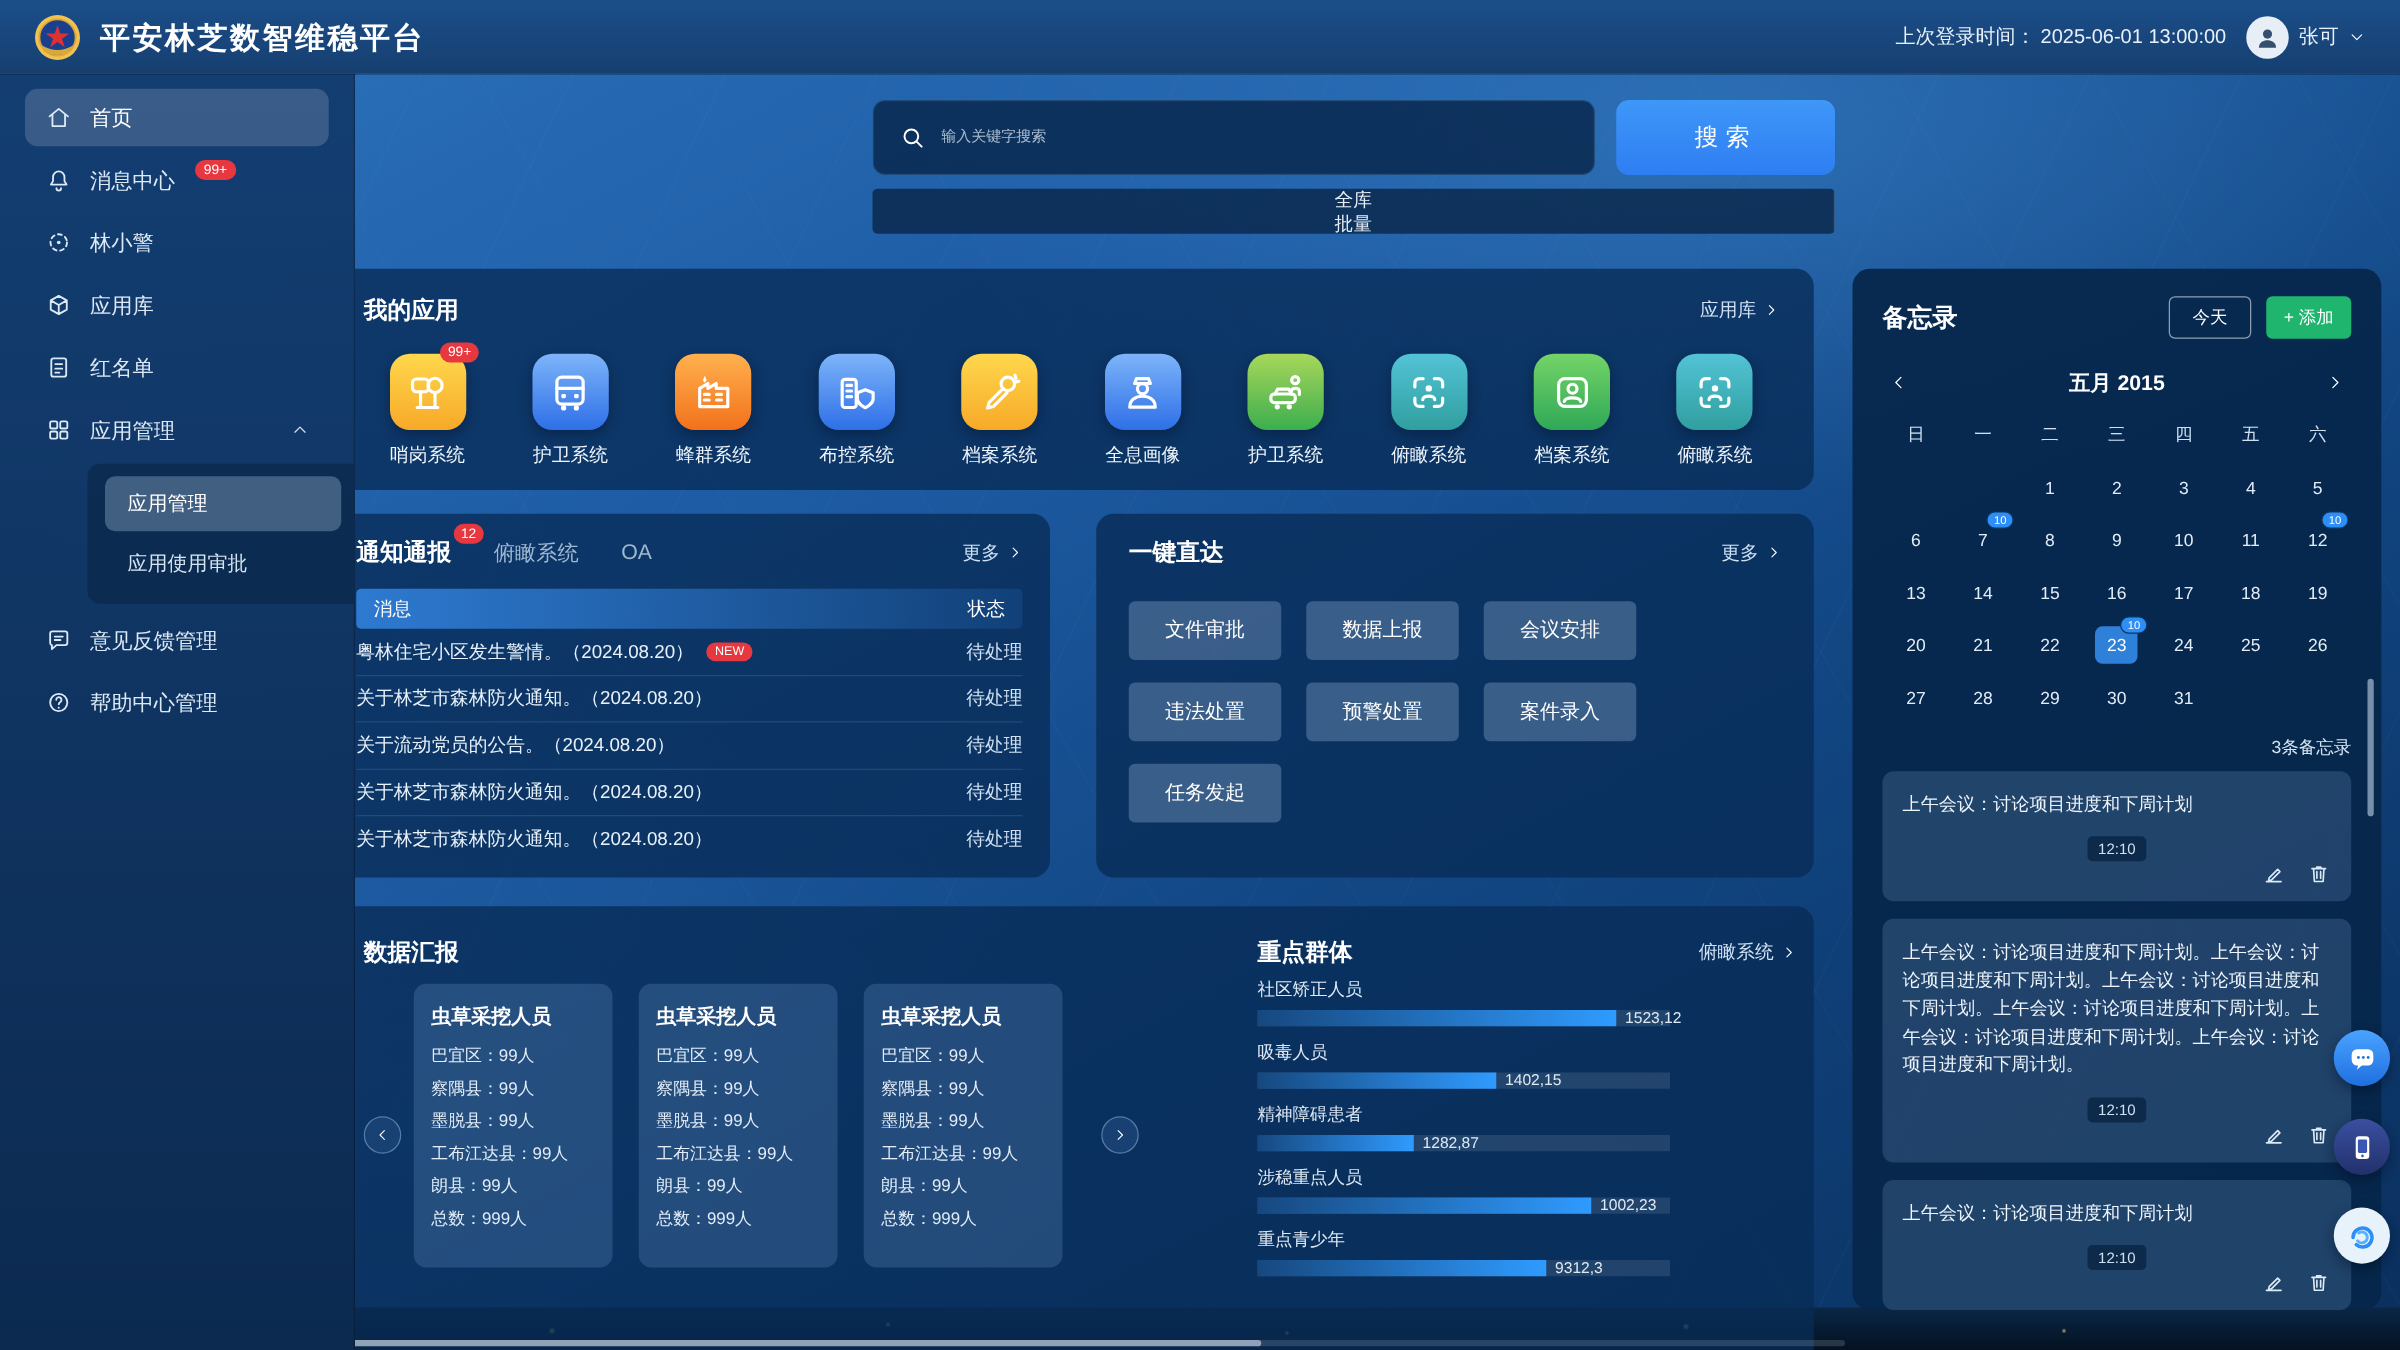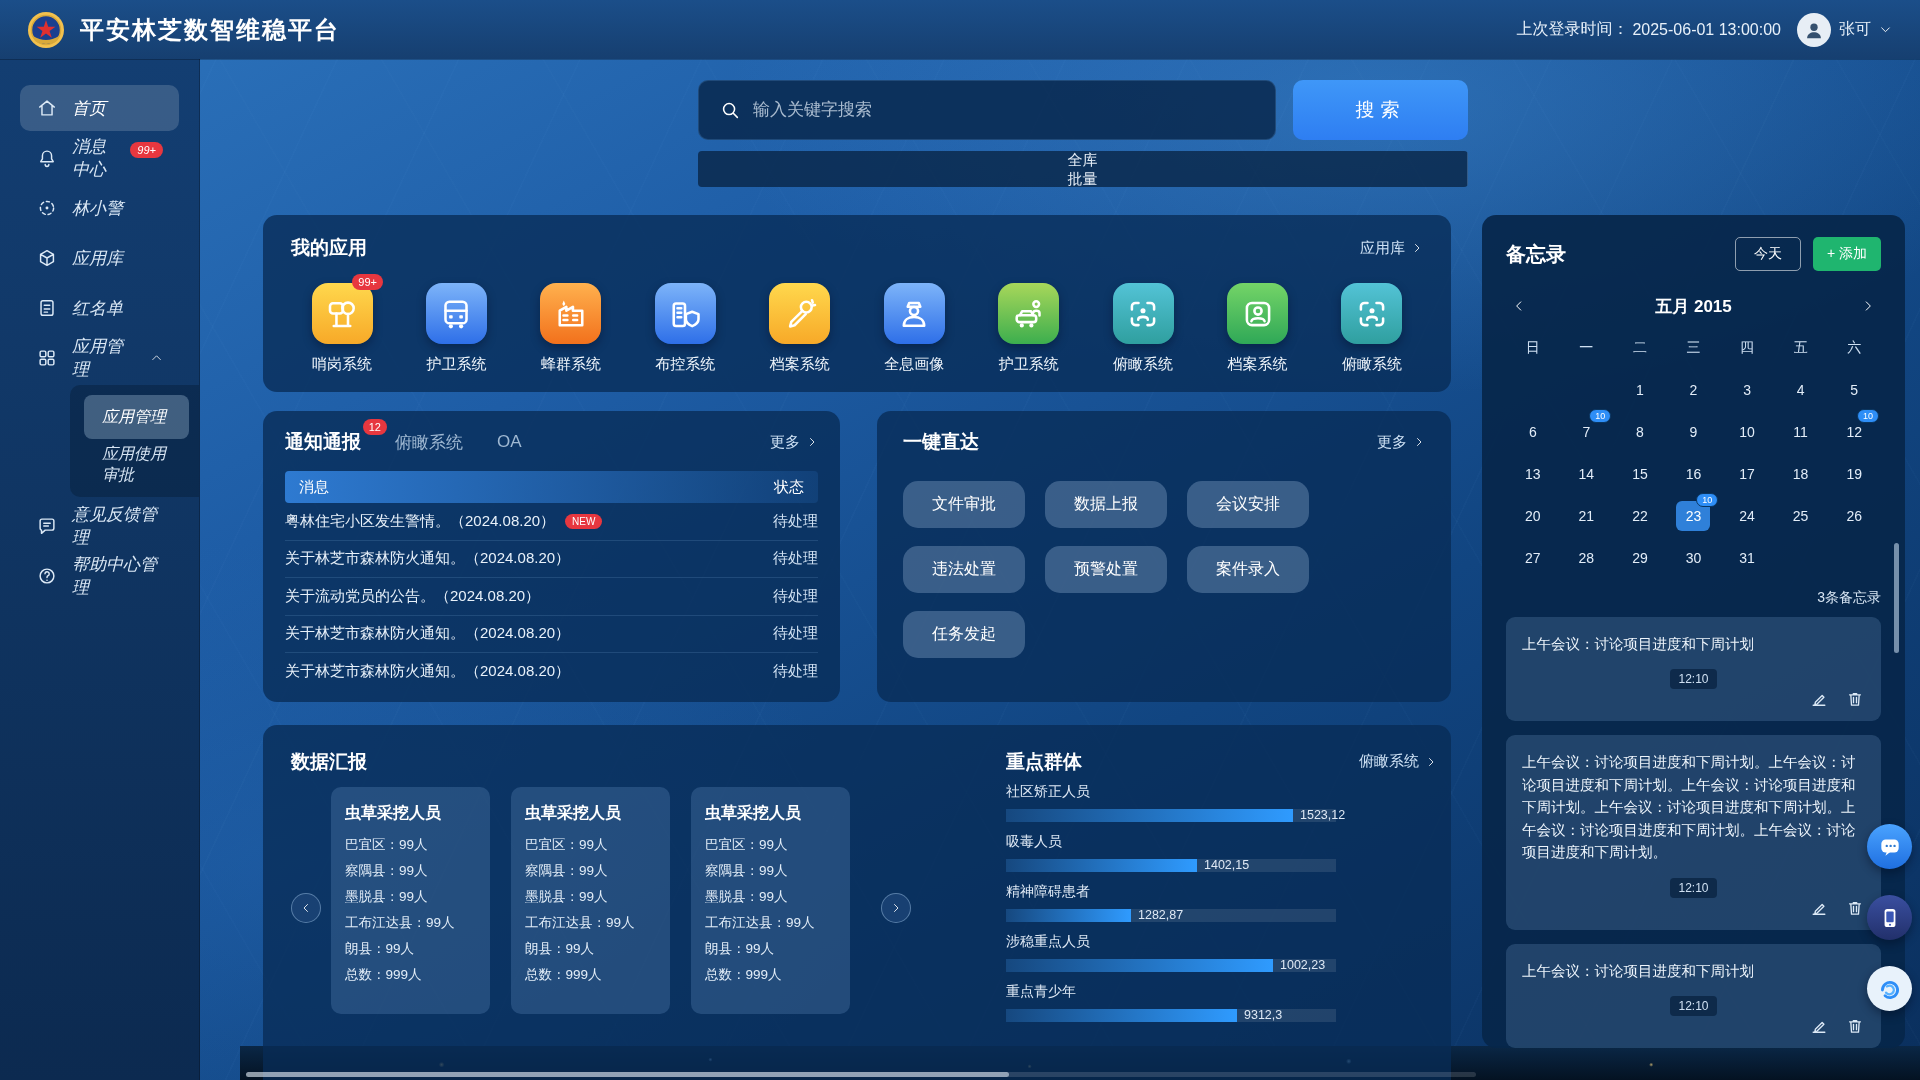--- a/index.html
+++ b/index.html
@@ -35,41 +35,41 @@
   .header { position:absolute; top:0; left:0; right:0; height:59px; z-index:20;
     background:linear-gradient(#1b4e89,#163f70);
     display:flex; align-items:center; padding:0 28px 0 26px; box-shadow:0 1px 0 rgba(0,0,0,.25); }
   .logo-badge { width:40px; height:40px; margin-right:14px; }
   .app-title { font-size:24px; font-weight:bold; letter-spacing:2px; color:#fff; }
   .header-right { margin-left:auto; display:flex; align-items:center; gap:16px; font-size:16px; color:#e8f1fa; }
   .avatar { width:34px; height:34px; border-radius:50%; background:#e7eef5; display:flex; align-items:center; justify-content:center; }
   .user-chip { display:flex; align-items:center; gap:8px; cursor:pointer; }
 
   
-  .sidebar { position:absolute; top:59px; left:0; bottom:0; width:200px; z-index:10;
+  .sidebar { position:absolute; top:59px; left:0; bottom:0; width:284px; z-index:10;
     background:linear-gradient(180deg,#133e72 0%,#0f335f 55%,#0c2a50 100%);
-    border-right:1px solid rgba(0,0,0,.25); padding-top:22px;font-style:italic; }
+    border-right:1px solid rgba(0,0,0,.25); padding-top:8px; }
   .side-item { display:flex; align-items:center; gap:14px; height:46px; margin:4px 20px; padding:0 16px;
     border-radius:10px; font-size:17px; color:#dce9f6; cursor:pointer; position:relative; }
   .side-item.active { background:rgba(255,255,255,.16); color:#fff; }
   .side-item .licon { width:22px; height:22px; flex:0 0 22px; }
   .side-badge { background:#e7373f; color:#fff; font-size:11px; border-radius:9px; padding:2px 7px; margin-left:2px; position:relative; top:-8px; }
   .side-chevron { margin-left:auto; width:14px; height:14px; opacity:.85; }
   .side-sub { margin:2px 0 6px 70px; background:rgba(4,22,44,.35); border-radius:10px 0 0 10px; padding:6px 0 6px 0; }
   .side-sub-item { height:44px; display:flex; align-items:center; padding:0 18px; margin:4px 10px 4px 14px;
     border-radius:8px; font-size:16px; color:#d6e4f2; cursor:pointer; }
   .side-sub-item.active { background:rgba(190,216,240,.30); color:#fff; }
 
   
   .content { position:absolute; top:59px; left:263px; width:1188px; bottom:0; z-index:5; }
   .search-row { position:absolute; top:21px; left:435px; display:flex; gap:17px; }
   .search-box { width:578px; height:60px; background:rgba(8,40,78,.85); border:1px solid rgba(90,150,210,.25);
     border-radius:10px; display:flex; align-items:center; padding:0 20px; gap:12px; }
-  .search-box input { flex:1; background:transparent; border:none; outline:none; color:#3b82f6; font-size:17px;
-    font-family:Liberation Sans, sans-serif; }
+  .search-box input { flex:1; background:transparent; border:none; outline:none; color:#3b82f6; font-size:12px;
+    font-family:Liberation Mono, monospace; }
   .search-box input::placeholder { color:rgba(235,245,255,.7); }
   .search-btn { width:175px; height:60px; background:linear-gradient(#3f97f8,#2e7ef2); border:none; border-radius:10px;
     color:#fff; font-size:19px; letter-spacing:6px; cursor:pointer; font-family:inherit; }
   .filter-row { position:absolute; top:92px; left:435px; width:770px; height:36px; display:flex;
     background:rgba(6,30,60,.72); border-radius:4px; overflow:hidden;flex-direction:column; }
   .filter-cell { flex:1; display:flex; align-items:center; justify-content:center; font-size:15px; color:#e6eef7;
     border-right:1px solid rgba(120,170,220,.35); cursor:pointer; }
   .filter-cell:last-child { border-right:none; }
 
   .panel { position:absolute; background:rgba(8,44,86,.78); border-radius:14px; }
@@ -104,21 +104,21 @@
     border-bottom:1px solid rgba(130,175,220,.18); font-size:15px; color:#e8f1fa; cursor:pointer; }
   .notice-row:last-child { border-bottom:none; }
   .notice-text { display:flex; align-items:center; gap:10px; }
   .new-badge { background:#e7373f; color:#fff; font-size:10px; padding:2px 7px; border-radius:9px; }
   .notice-status { color:#cfe0f2; }
 
   
   .p-quick { top:352px; left:614px; width:574px; height:291px; padding:18px 26px; }
   .quick-head { display:flex; justify-content:space-between; }
   .quick-grid { margin-top:26px; display:flex; flex-wrap:wrap; gap:18px 20px; }
-  .quick-btn { background:rgba(125,155,190,.42); border:none; border-radius:15px; color:#fff; font-size:16px;
+  .quick-btn { background:rgba(125,155,190,.42); border:none; border-radius:5px; color:#fff; font-size:16px;
     padding:13px 29px; cursor:pointer; font-family:inherit; }
 
   
   .p-data { top:666px; left:0; width:1188px; height:385px; padding:24px 28px; }
   .data-head { display:flex; align-items:flex-start; }
   .kg-title { position:absolute; left:743px; top:24px; font-size:19px; font-weight:bold; color:#fff; }
   .kg-link { position:absolute; left:1096px; top:27px; }
   .carousel { position:absolute; left:40px; top:62px; width:640px; }
   .cards { display:flex; gap:21px; margin-left:28px; }
   .d-card { width:159px; height:227px; background:rgba(95,140,190,.30); border-radius:10px; padding:16px 14px; }

